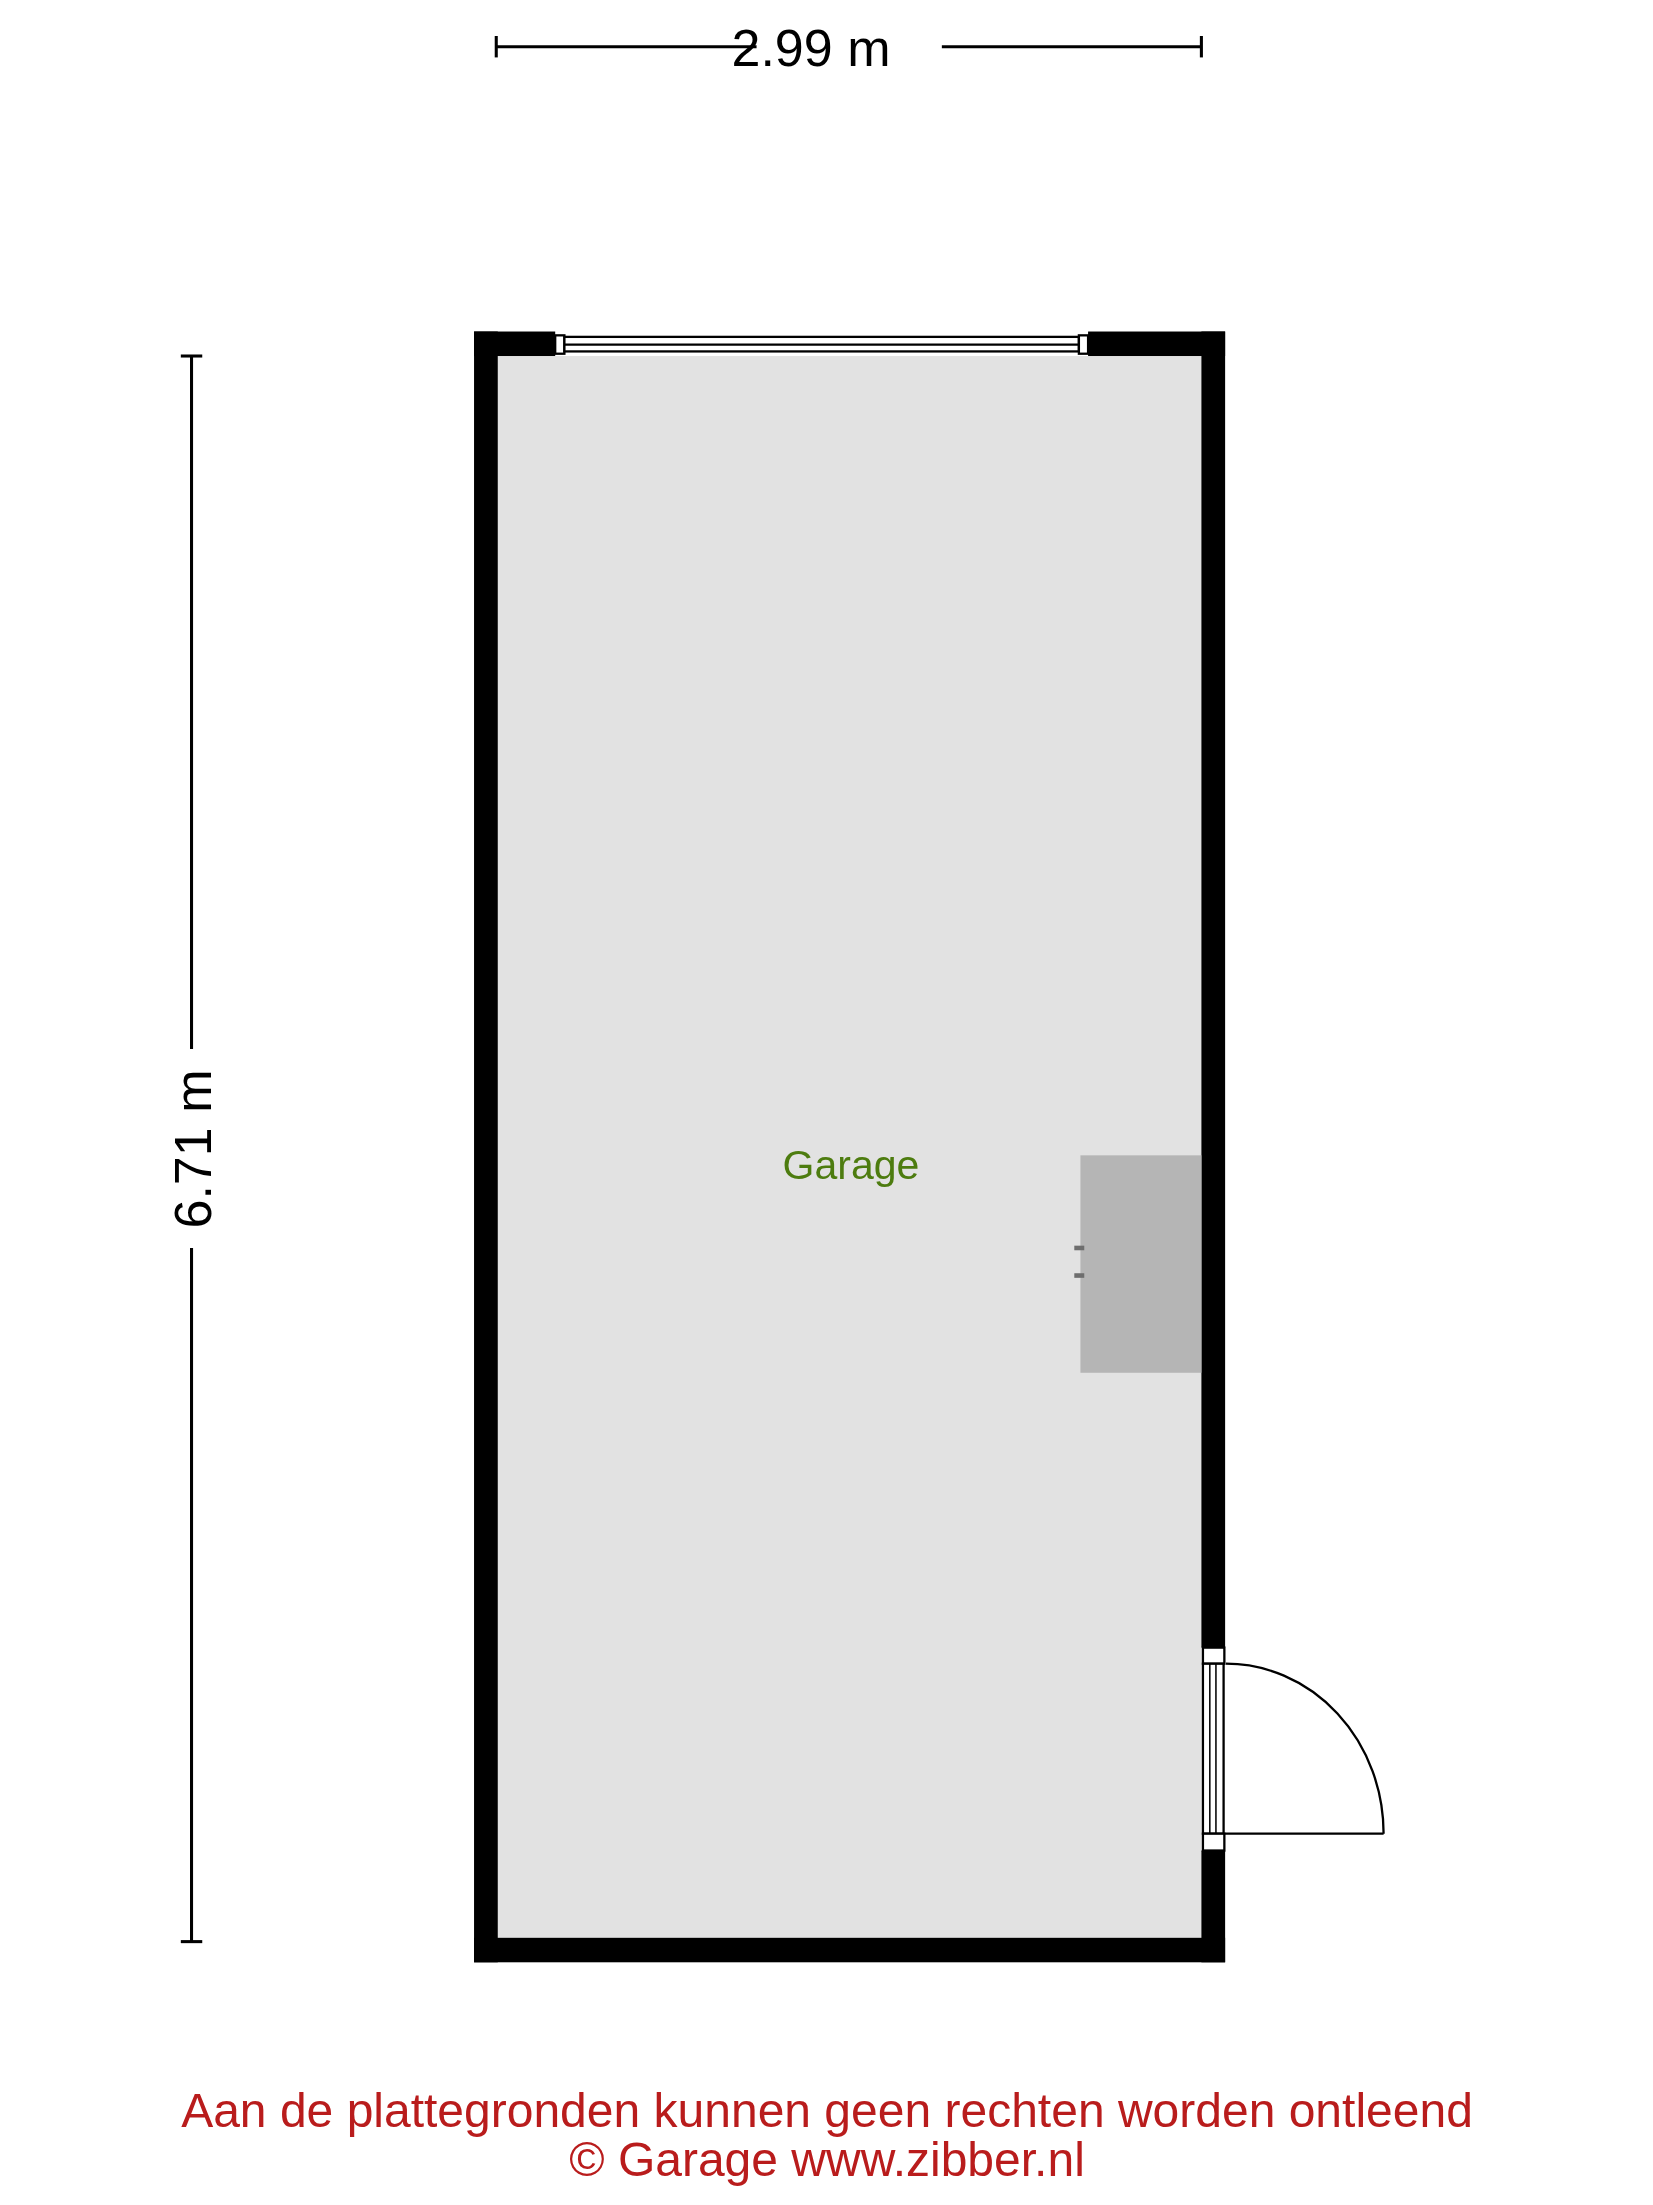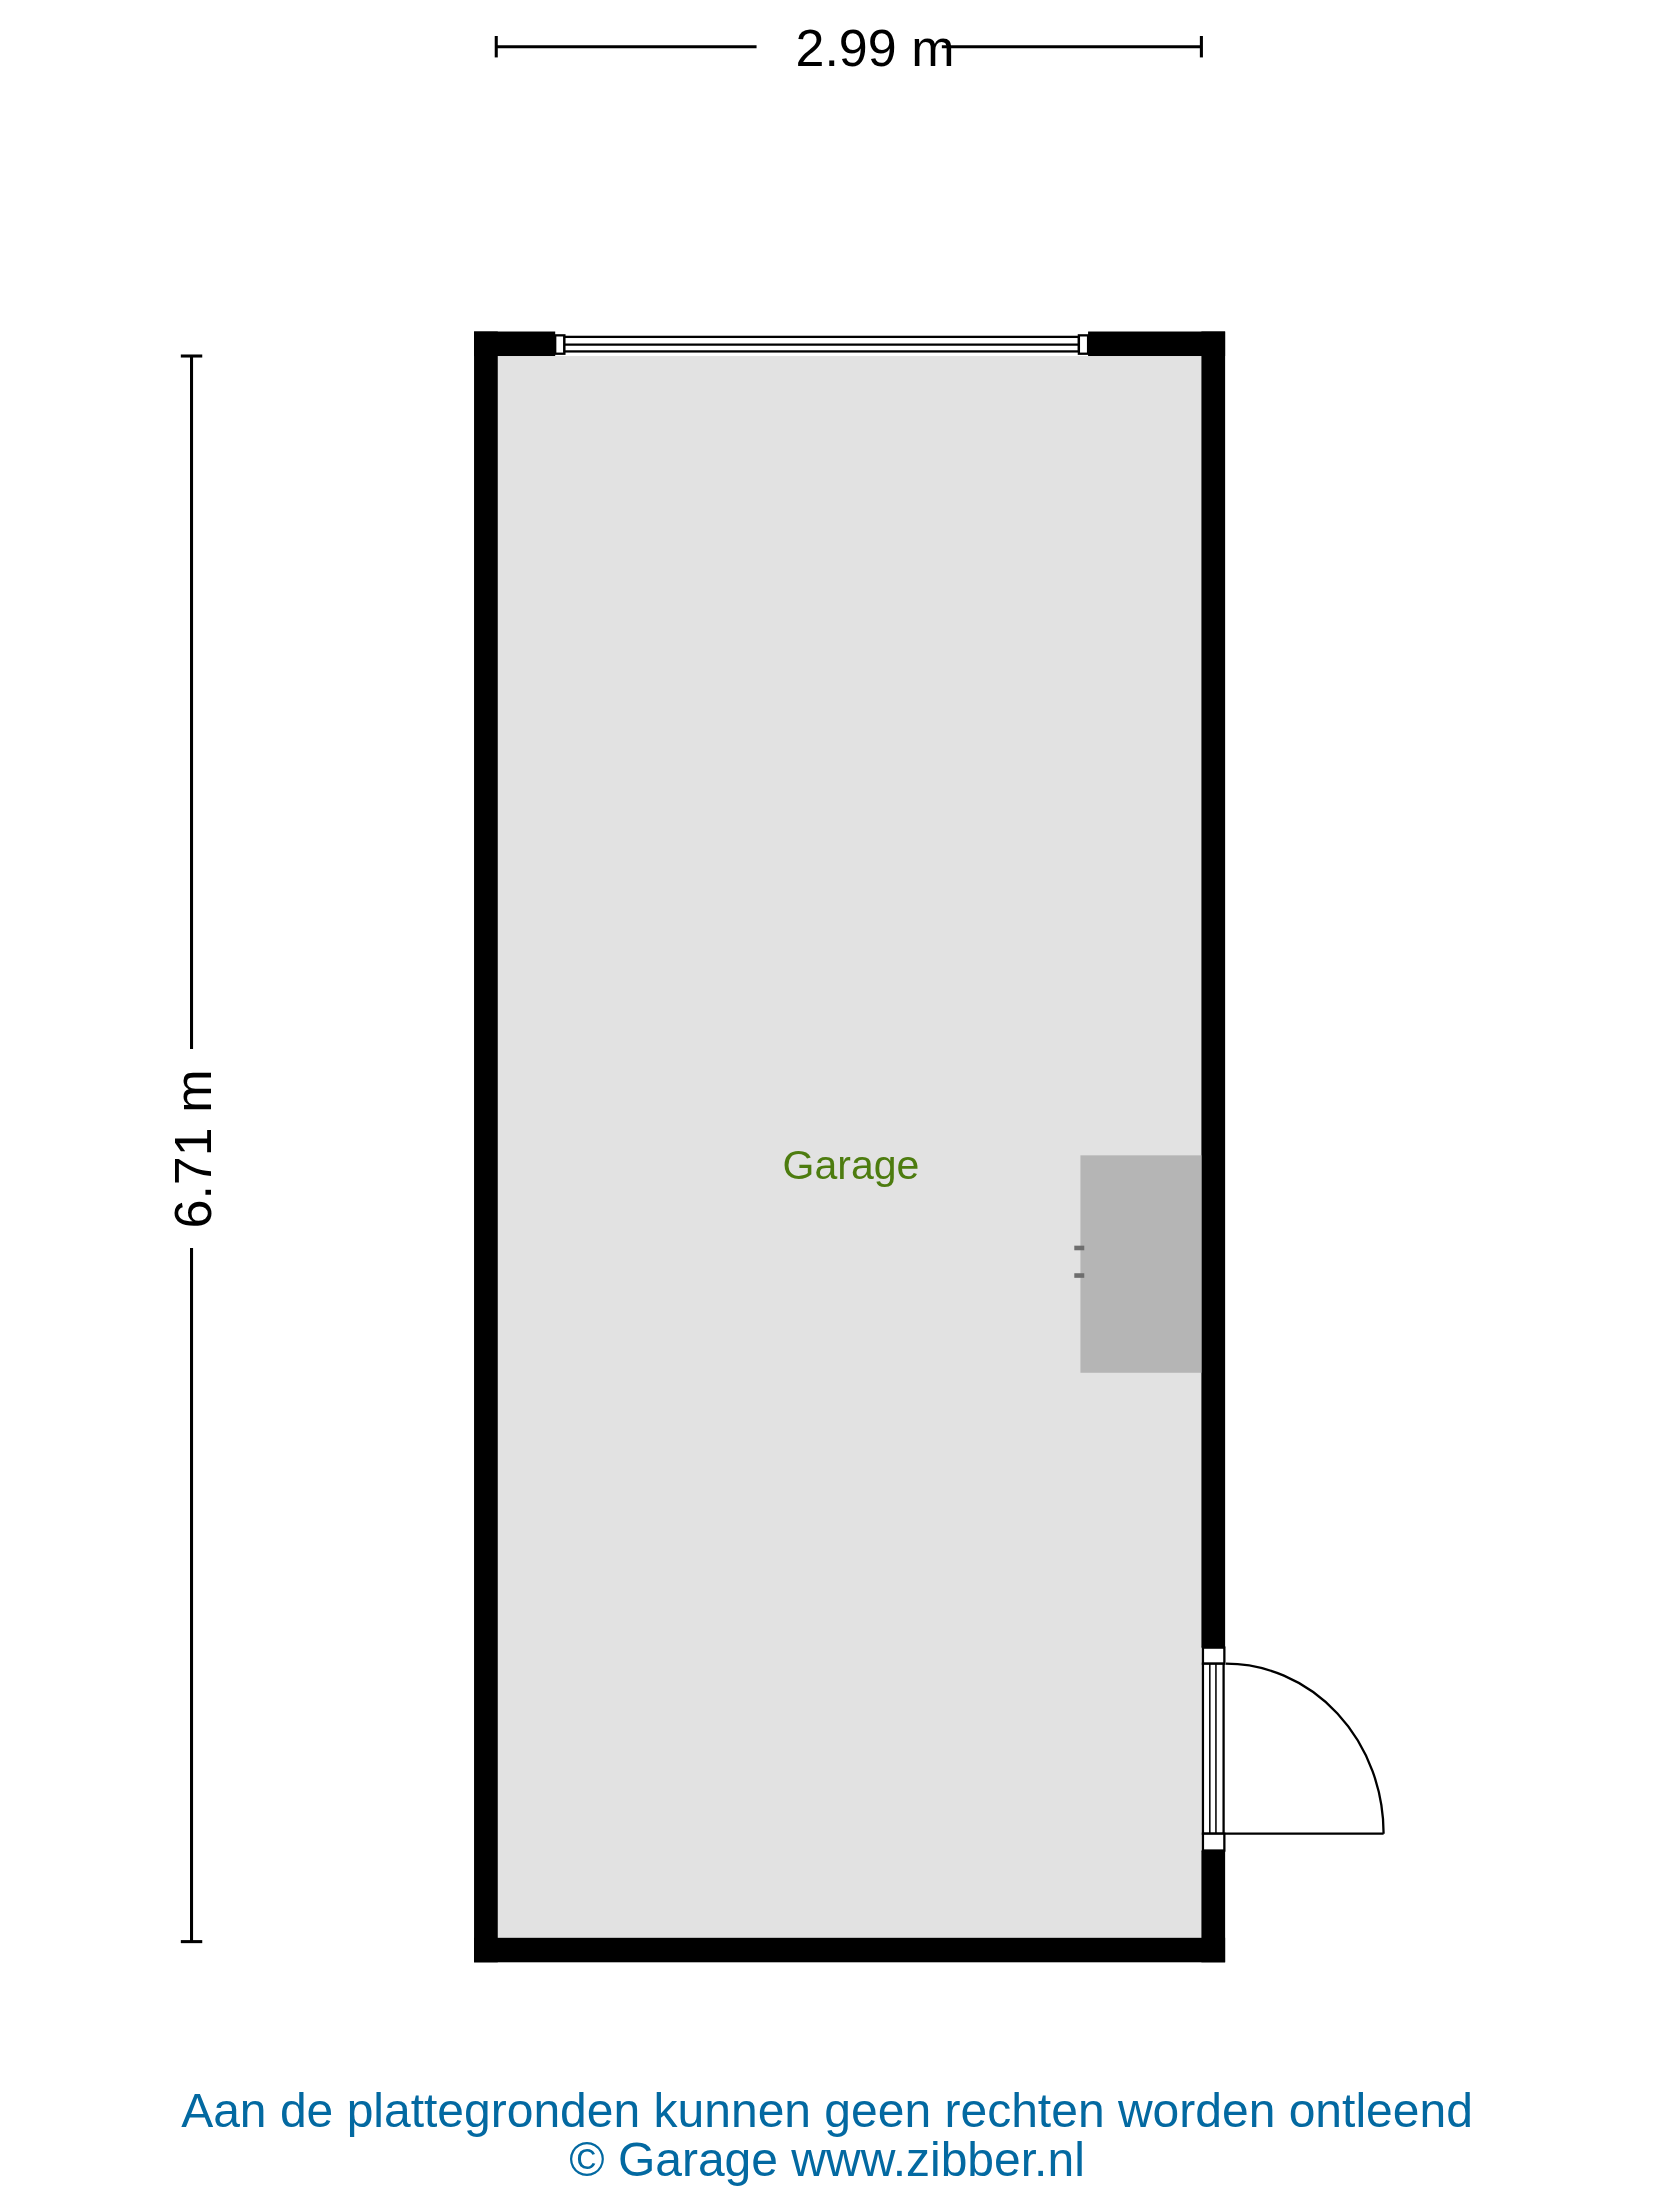--- a/index.html
+++ b/index.html
@@ -26,21 +26,21 @@
     position: absolute;
     color: #2d2d2d;
     white-space: nowrap;
   }
   .dim-label {
     font-size: 52px;
     color: #000000;
     text-align: center;
   }
   .dim-label-top {
-    left: 760px;
+    left: 696px;
     top: 18.4px;
     width: 230px;
   }
   .dim-label-left {
     left: 78px;
     top: 1122px;
     width: 230px;
     height: 54px;
     line-height: 54px;
     transform: rotate(-90deg);
@@ -54,21 +54,21 @@
     text-align: center;
     color: #4d7c0f;
     margin-top: 23px;
   }
   .footer {
     position: absolute;
     left: 0;
     top: 2086px;
     width: 1654px;
     text-align: center;
-    color: #0369a1;
+    color: #b91c1c;
     font-size: 48px;
     line-height: 49px;
   }
 </style>
 </head>
 <body>
 
 <div class="canvas">
 
   <svg class="plan-svg" viewBox="0 0 2160 2880" xmlns="http://www.w3.org/2000/svg">

